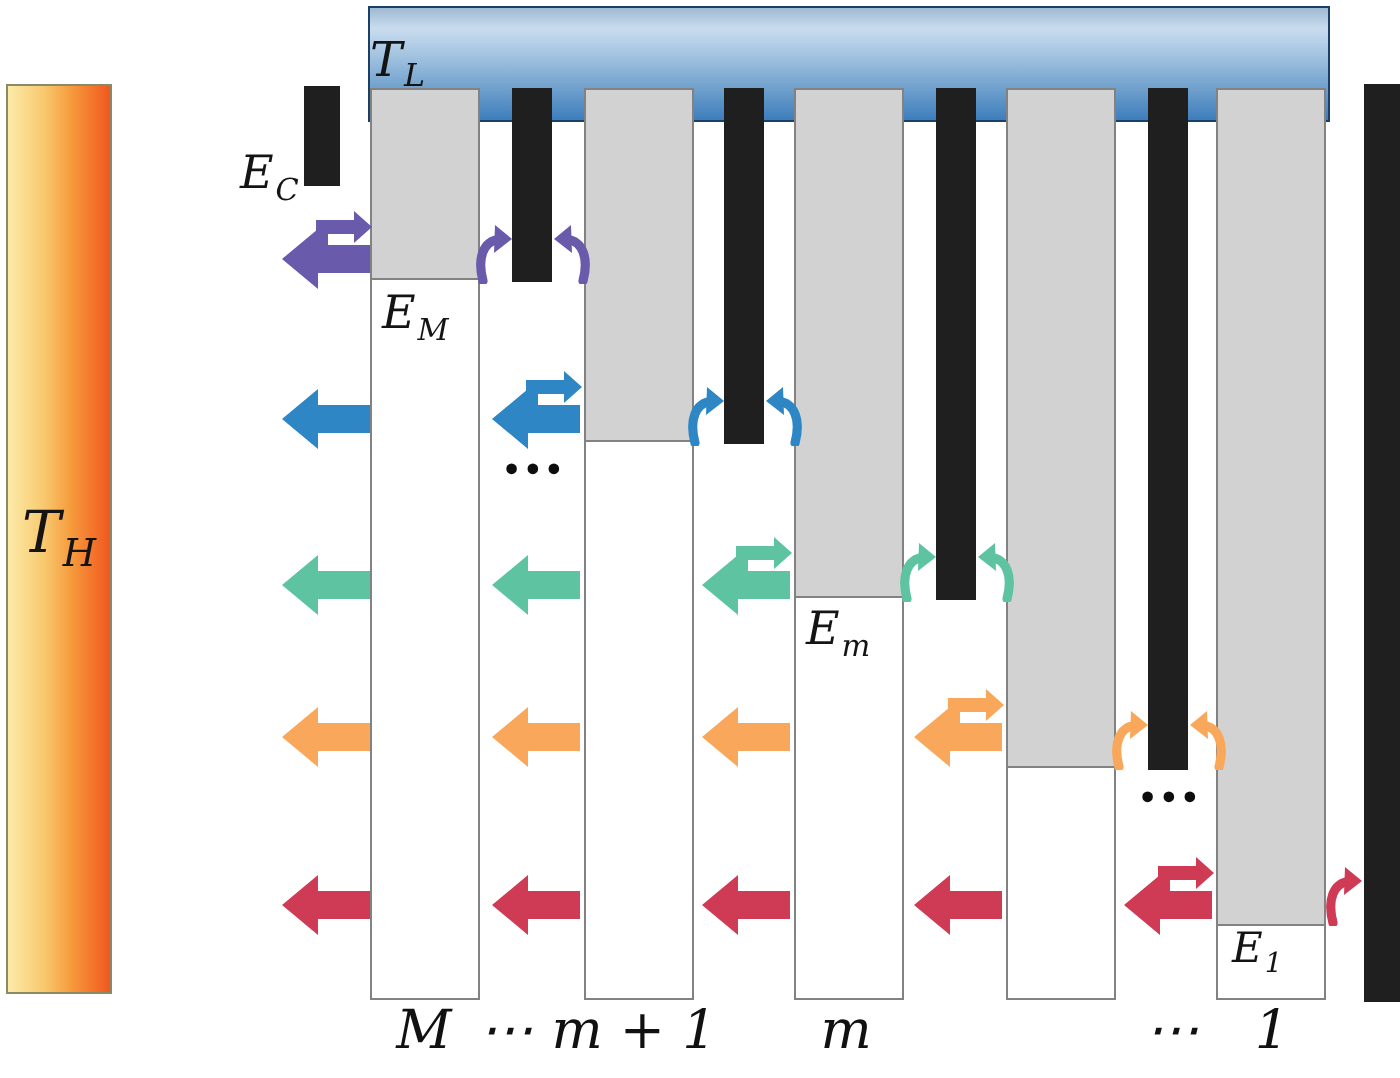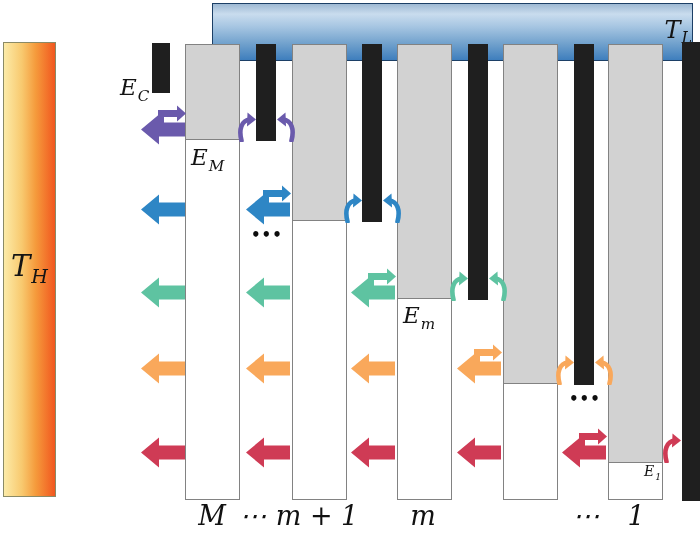--- a/index.html
+++ b/index.html
@@ -7,35 +7,35 @@
           font-family:"DejaVu Serif","Liberation Serif",serif;}
 
   
   .th-bar{position:absolute;left:3px;top:42px;width:53px;height:455px;
           background:linear-gradient(90deg,#FCEBA8 0%,#F8C96F 35%,#F59B3C 62%,#F1571F 100%);
           border:1px solid #8a8a66;box-sizing:border-box;}
   .tl-bar{position:absolute;left:184px;top:3px;width:481px;height:58px;
           background:linear-gradient(180deg,#9EB9D3 0%,#CMDPLACE 0%,#C9DCEE 18%,#A7C6E2 40%,#6FA0CC 72%,#3E7EBD 100%);
           background:linear-gradient(180deg,#9EB9D3 0%,#C9DCEE 18%,#A7C6E2 40%,#6FA0CC 72%,#3E7EBD 100%);
           border:1px solid #1C3F66;box-sizing:border-box;
-          display:flex;align-items:center;justify-content:flex-end;margin-left:28px;}
+          display:flex;align-items:center;justify-content:flex-start;}
 
   
   .col{position:absolute;top:44px;height:456px;background:#fff;
        border:1px solid #828282;box-sizing:border-box;}
   .shade{position:absolute;left:0;top:0;width:100%;background:#D2D2D2;
          border-bottom:1px solid #828282;box-sizing:border-box;}
 
   
   .bbar{position:absolute;background:#1F1F1F;}
 
   
   .mathlbl{position:absolute;font-style:italic;color:#141414;line-height:1;}
   .mathlbl sub{font-size:0.66em;font-style:italic;margin-left:1px;}
-  .f28{font-size:29px;} .f24{font-size:24px;} .f23{font-size:23px;} .f21{font-size:14px;margin-left:28px;}
+  .f28{font-size:29px;} .f24{font-size:24px;} .f23{font-size:23px;} .f21{font-size:21px;}
   .axlbl{position:absolute;top:501px;transform:translateX(-50%);font-size:27px;
          font-style:italic;color:#111;line-height:1.1;white-space:nowrap;}
   .dots{position:absolute;width:30px;text-align:center;font-size:15px;font-weight:bold;
         letter-spacing:1px;color:#0d0d0d;font-family:"DejaVu Sans","Liberation Sans",sans-serif;}
 
   
   .arr{position:absolute;display:block;}
   .c-purple{color:#6A5AAC;} .c-blue{color:#2E86C5;} .c-teal{color:#5EC3A1;}
   .c-orange{color:#F9A85B;} .c-red{color:#CF3B55;}
 </style>

